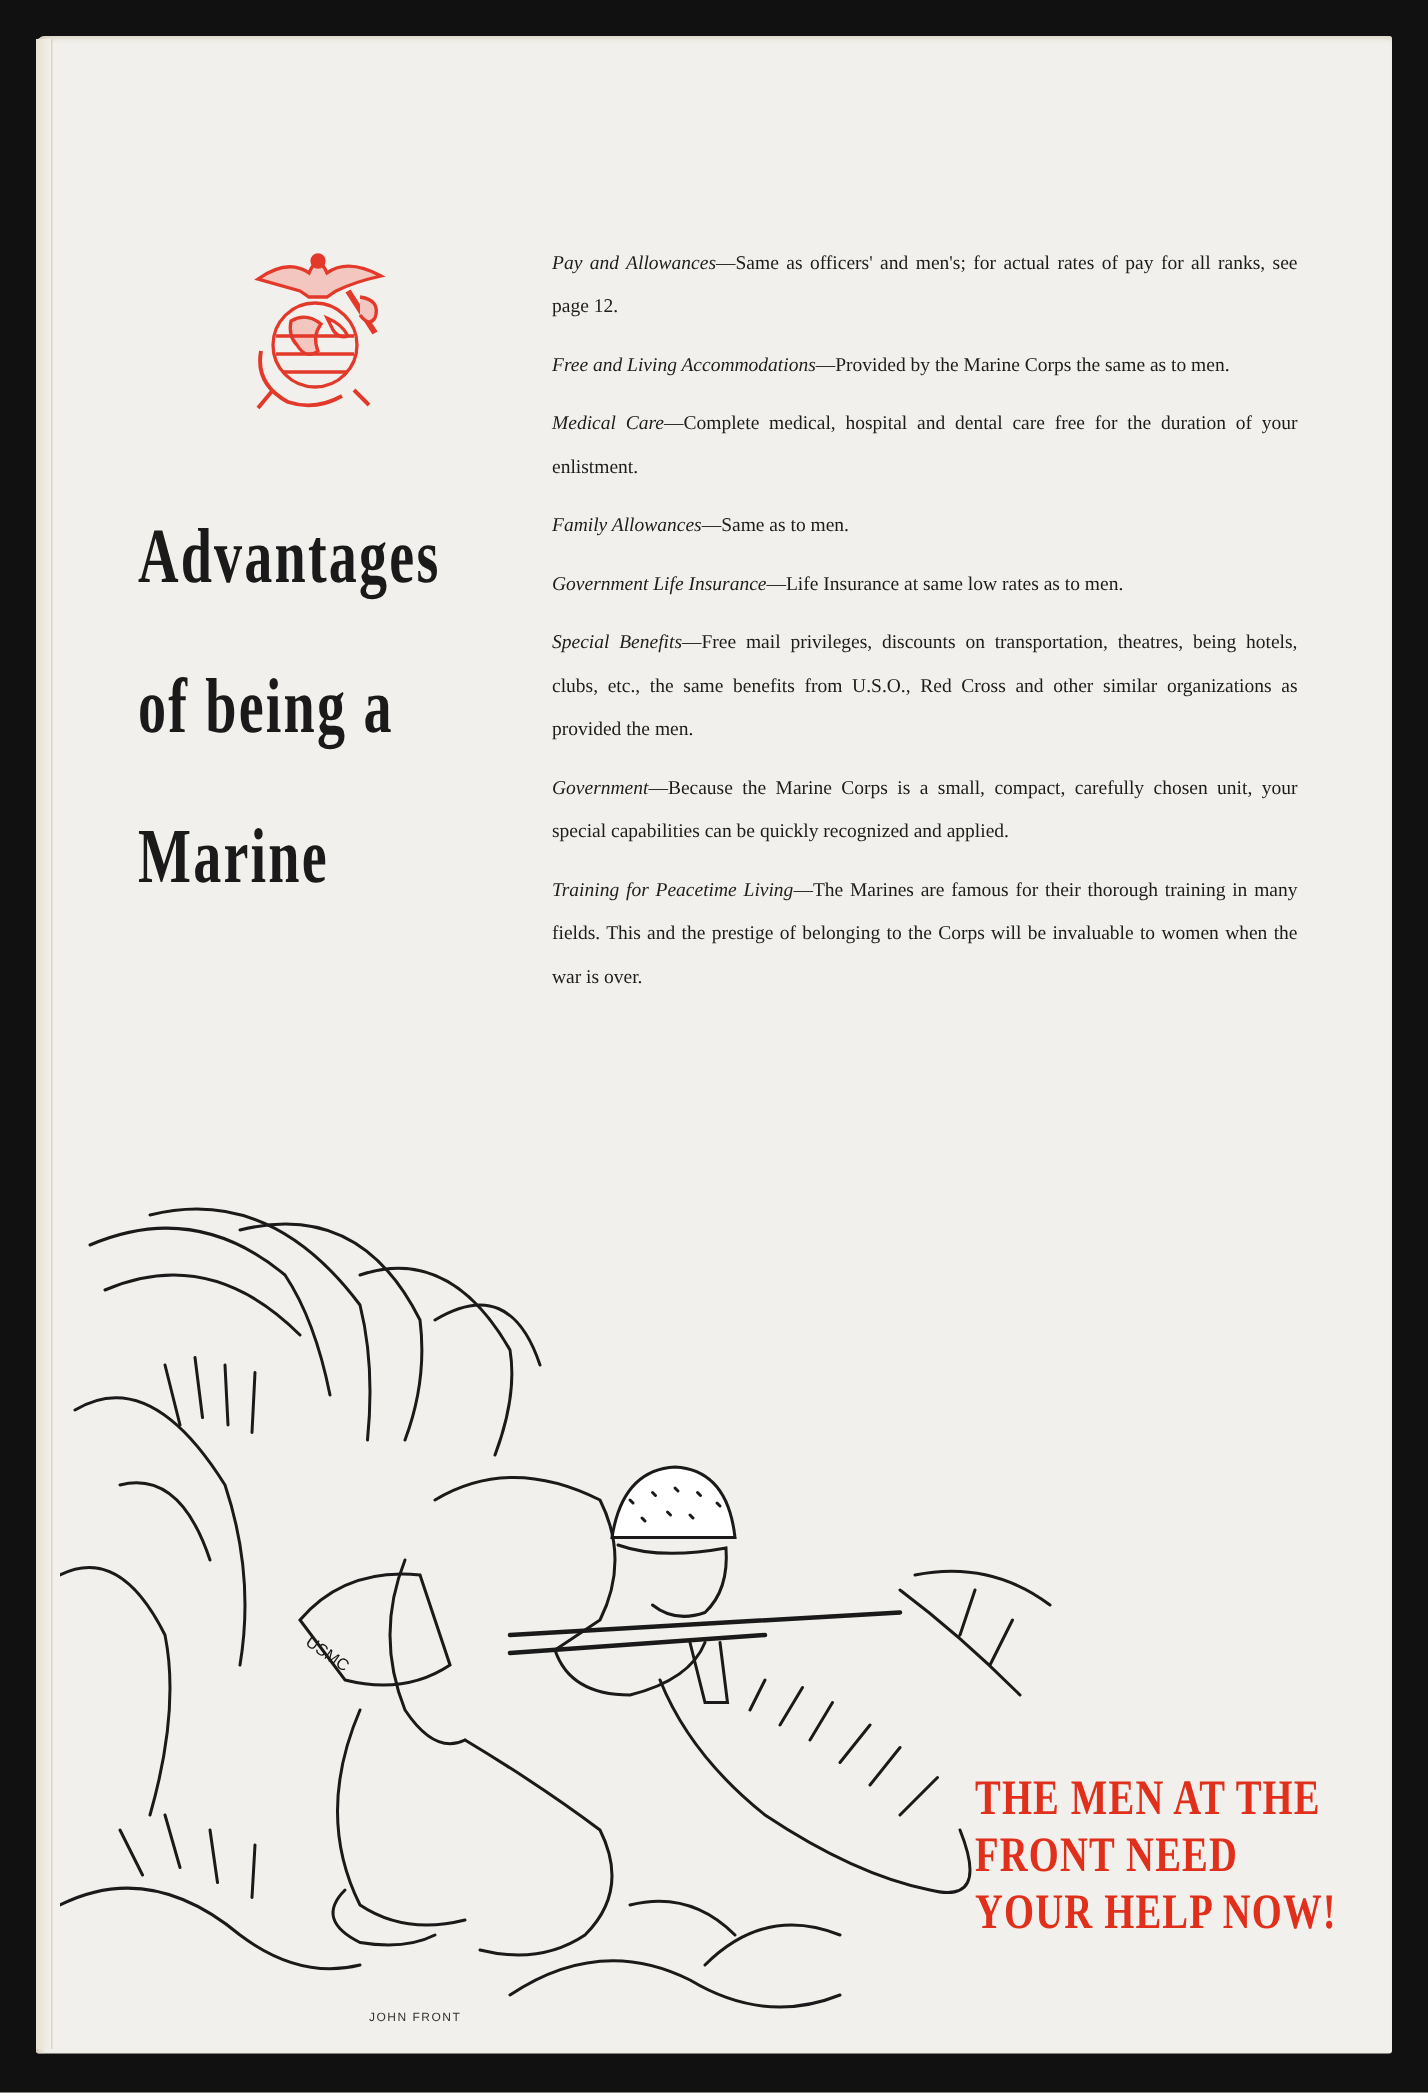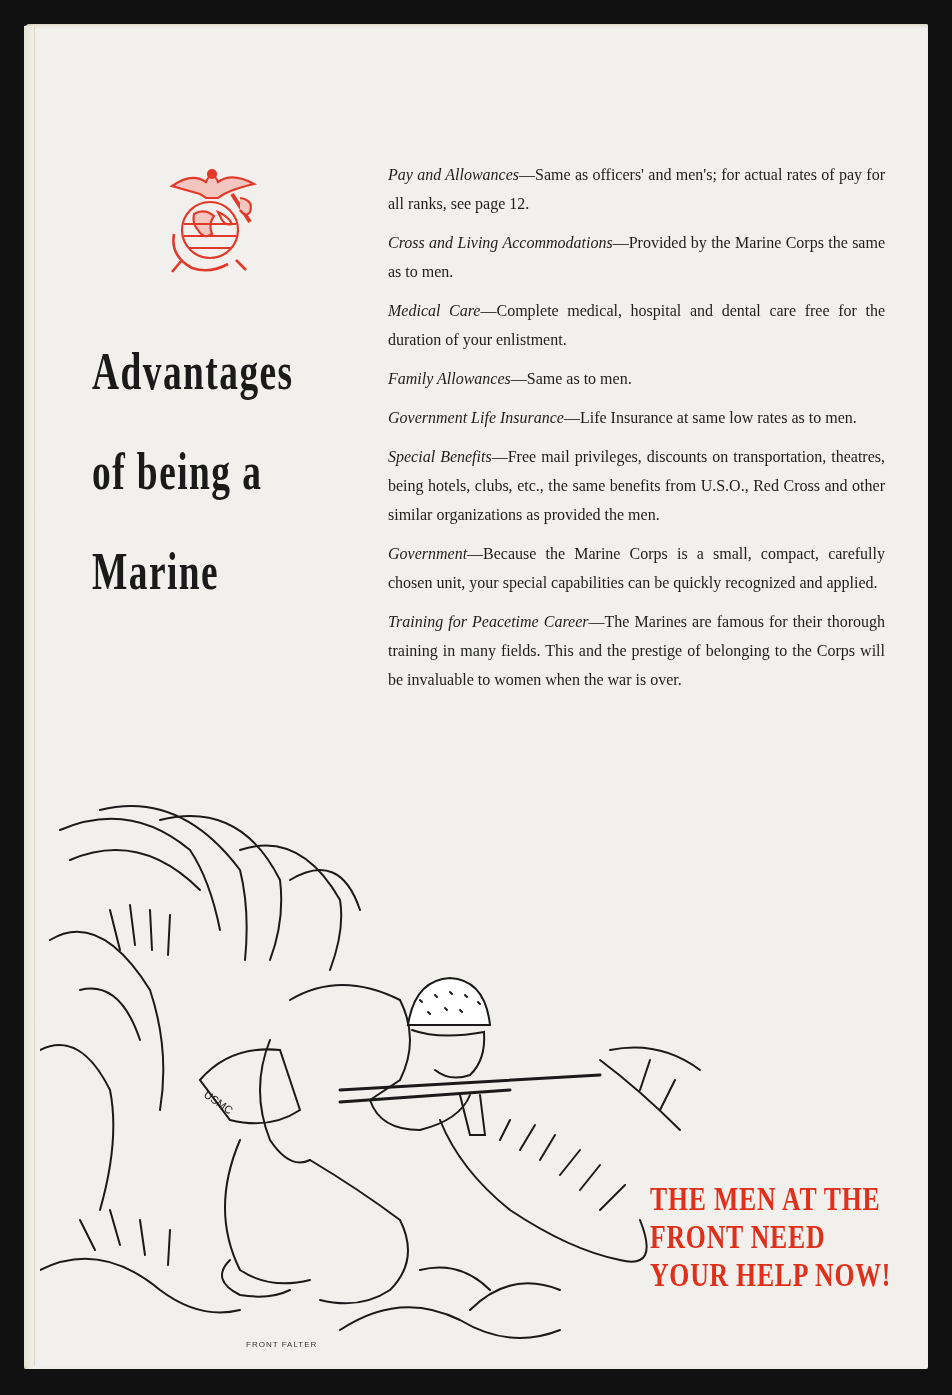--- a/index.html
+++ b/index.html
@@ -2,21 +2,21 @@
 <html><head>
 <meta charset="utf-8">
 <style>
   html, body { margin:0; padding:0; }
   body { width:952px; height:1395px; background:#111; position:relative; overflow:hidden; font-family:"Liberation Serif", serif; }
   .page { position:absolute; left:24px; top:24px; width:904px; height:1345px; background:#f1f0ec; border-radius:6px 2px 2px 2px; box-shadow: inset 6px 0 6px -4px #cfc7b0, inset 0 4px 4px -3px #d6ceb6; }
   .page-edge { position:absolute; left:24px; top:26px; width:10px; height:1340px; background:linear-gradient(90deg,#e7e2d2,#f2f0ea); border-right:1px solid #ddd6c3; }
   .emblem { position:absolute; left:162px; top:164px; width:100px; height:110px; }
   .title { position:absolute; left:92px; top:322px; width:230px; font-family:"Liberation Serif", serif; font-weight:bold; color:#1a1a1a; font-size:52px; line-height:100px; letter-spacing:2px; transform:scaleX(0.72); transform-origin:left top; white-space:nowrap; }
   .title div { height:100px; }
-  .body { position:absolute; left:388px; top:160px; width:497px; color:#1d1d1d; font-size:16px; line-height:29px; }
+  .body { position:absolute; left:368px; top:160px; width:497px; color:#1d1d1d; font-size:13px; line-height:29px; }
   .body p { margin:0 0 10px 0; text-align:justify; text-align-last:left; }
   .body em { font-style:italic; font-family:"Liberation Serif", serif; }
   .illustration { position:absolute; left:40px; top:790px; width:700px; height:570px; }
   .signature { position:absolute; left:246px; top:1340px; font-family:"Liberation Sans", sans-serif; font-size:8px; color:#333; letter-spacing:1px; }
   .slogan { position:absolute; left:650px; top:1180px; color:#e0301c; font-family:"Liberation Serif", serif; font-weight:bold; font-size:33px; line-height:38px; transform:scaleX(0.78); transform-origin:left top; white-space:nowrap; letter-spacing:1px; }
 </style>
 </head>
 <body>
 
 <div class="page"></div>
@@ -37,27 +37,27 @@
 </svg>
 
 <div class="title">
   <div>Advantages</div>
   <div>of being a</div>
   <div>Marine</div>
 </div>
 
 <div class="body">
   <p><em>Pay and Allowances</em><span>—Same as officers' and men's; for actual rates of pay for all ranks, see page 12.</span></p>
-  <p><em>Cross and Living Accommodations</em><span>—Provided by the Marine Corps the same as to men.</span></p>
+  <p><em>Free and Living Accommodations</em><span>—Provided by the Marine Corps the same as to men.</span></p>
   <p><em>Medical Care</em><span>—Complete medical, hospital and dental care free for the duration of your enlistment.</span></p>
   <p><em>Family Allowances</em><span>—Same as to men.</span></p>
   <p><em>Government Life Insurance</em><span>—Life Insurance at same low rates as to men.</span></p>
   <p><em>Special Benefits</em><span>—Free mail privileges, discounts on transportation, theatres, being hotels, clubs, etc., the same benefits from U.S.O., Red Cross and other similar organizations as provided the men.</span></p>
   <p><em>Government</em><span>—Because the Marine Corps is a small, compact, carefully chosen unit, your special capabilities can be quickly recognized and applied.</span></p>
-  <p><em>Training for Peacetime Career</em><span>—The Marines are famous for their thorough training in many fields. This and the prestige of belonging to the Corps will be invaluable to women when the war is over.</span></p>
+  <p><em>Training for Peacetime Living</em><span>—The Marines are famous for their thorough training in many fields. This and the prestige of belonging to the Corps will be invaluable to women when the war is over.</span></p>
 </div>
 
 <svg class="illustration" viewBox="0 0 700 570">
   <g fill="none" stroke="#1a1a1a" stroke-width="2" stroke-linecap="round">
 
     <path d="M20 40 Q90 10 150 60 Q170 90 180 140"></path>
     <path d="M30 70 Q100 40 160 100"></path>
     <path d="M60 20 Q140 0 200 80 Q210 120 205 170"></path>
     <path d="M120 30 Q200 10 240 90 Q245 130 230 170"></path>
     <path d="M200 60 Q260 40 300 110 Q305 140 290 180"></path>
@@ -87,19 +87,19 @@
     <path d="M0 480 Q60 450 120 500 Q160 530 200 520"></path>
     <path d="M300 540 Q360 500 420 530 Q470 560 520 540"></path>
     <path d="M400 330 Q420 380 470 420 Q530 460 580 470 Q620 480 600 430"></path>
     <path d="M460 350 L470 330 M480 360 L495 335 M500 370 L515 345 M520 385 L540 360 M540 400 L560 375 M560 420 L585 395"></path>
     <path d="M560 270 Q600 300 640 340 M570 260 Q620 250 660 280 M600 300 L610 270 M620 320 L635 290"></path>
     <path d="M40 430 L55 460 M70 420 L80 455 M100 430 L105 465 M130 440 L128 475"></path>
     <path d="M380 480 Q420 470 450 500 M430 520 Q470 480 520 500"></path>
   </g>
 </svg>
 
-<div class="signature">FRONT FALTER</div>
+<div class="signature">JOHN FRONT</div>
 
 <div class="slogan">
   <div>THE MEN AT THE</div>
   <div>FRONT NEED</div>
   <div>YOUR HELP NOW!</div>
 </div>
 
 </body></html>

